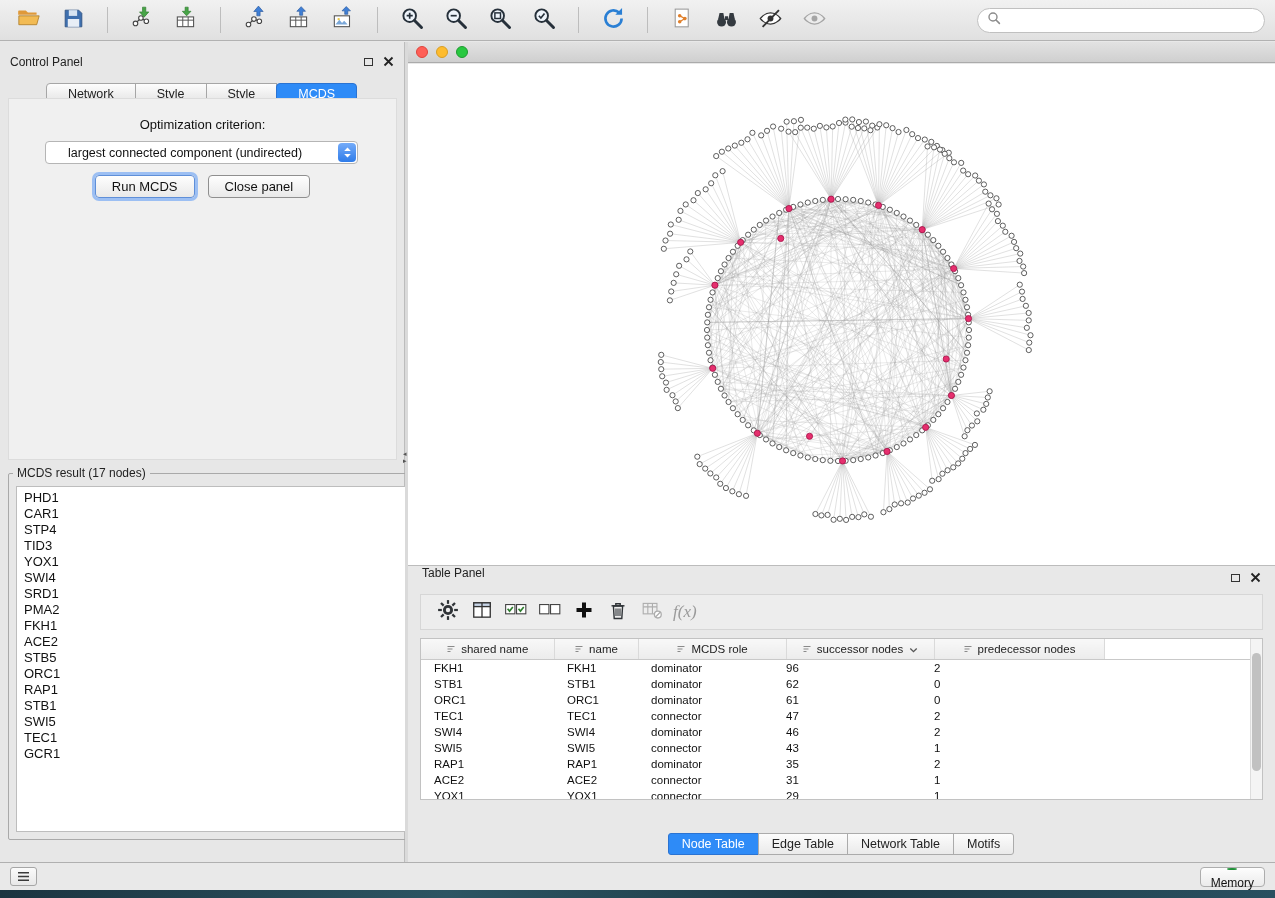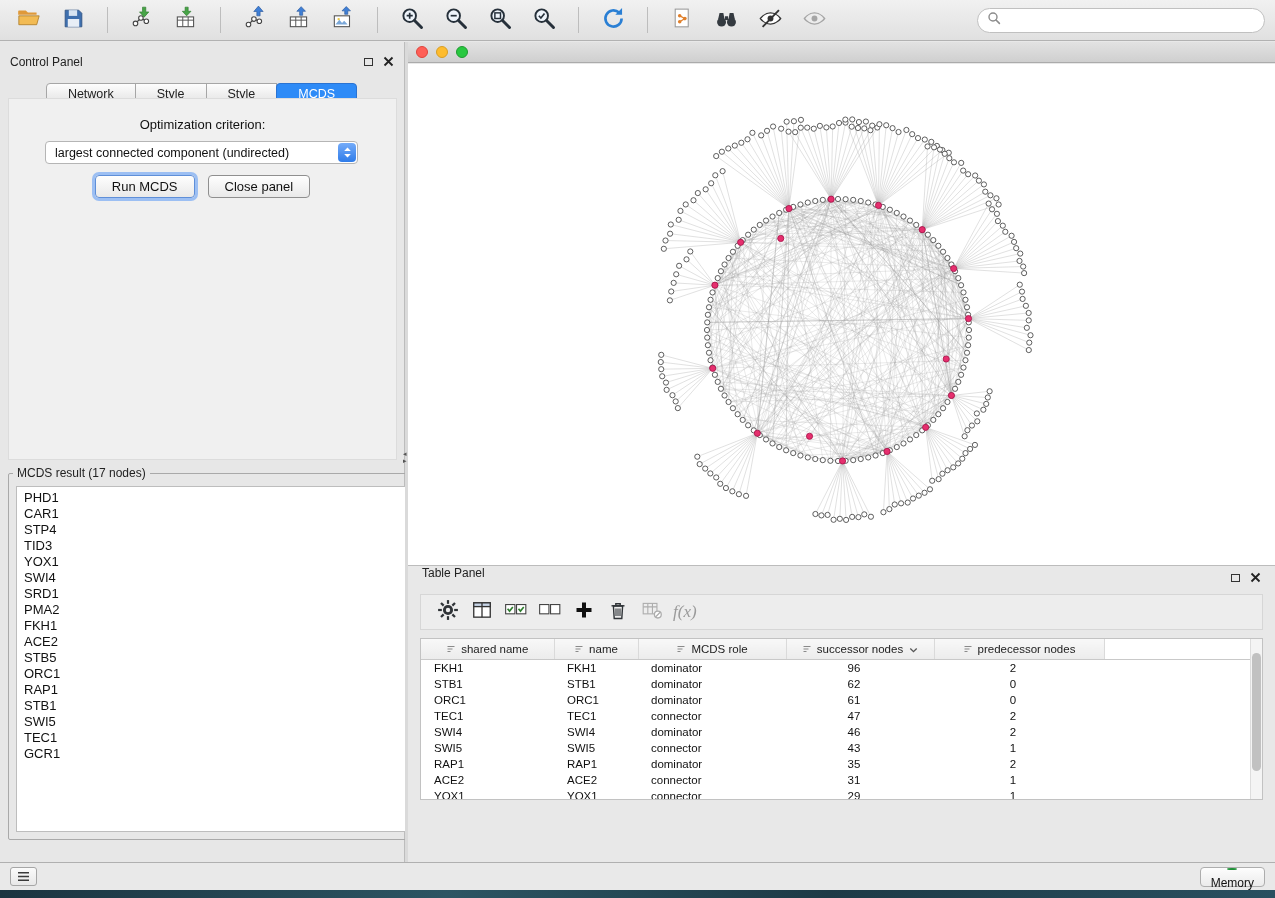--- a/index.html
+++ b/index.html
@@ -27,21 +27,21 @@
   .cp-tabs { display:flex; justify-content:center; align-items:center; height:24px; }
   .cp-tab { font-size:12.5px; color:#222; padding:3px 21px; border:1px solid #a6a6a6; margin-left:-1px;
     background:linear-gradient(#fdfdfd,#e2e2e2); }
   .cp-tab:first-child { border-radius:4px 0 0 4px; }
   .cp-tab:last-child { border-radius:0 4px 4px 0;text-align:right; }
   .cp-tab.active { background:#2e8bf7; color:#fff; border-color:#2a73d2; border-radius:4px; }
   .cp-content { position:absolute; left:8px; top:56px; width:389px; height:362px;
     background:#f0f0f0; border:1px solid #dcdcdc; }
   .opt-label { text-align:center; font-size:13px; color:#111; margin-top:18px; }
   .dropdown { position:absolute; left:36px; top:42px; width:313px; height:23px; background:#fff;
-    border:1px solid #b5b5b5; border-radius:4px; display:flex; align-items:center; padding-left:9px; }
+    border:1px solid #b5b5b5; border-radius:4px; display:flex; align-items:center; padding-left:22px; }
   .dropdown .dd-text { font-size:12.5px; color:#111; flex:1; white-space:nowrap; overflow:hidden; }
   .dd-stepper { width:18px; height:19px; margin-right:1px; border-radius:4px;
     background:linear-gradient(#74abf9,#2f7ce9); display:flex; align-items:center; justify-content:center; }
   .btn-row { position:absolute; top:76px; left:0; width:100%; display:flex; justify-content:center; gap:13px; }
   .pushbtn { height:23px; padding:0 16px; font-size:13px; color:#111; background:linear-gradient(#fefefe,#e9e9e9);
     border:1px solid #8f8f8f; border-radius:4px; display:flex; align-items:center; }
   .pushbtn.focused { box-shadow:0 0 0 3px rgba(110,165,245,.65); border-color:#5f8fd8; }
   .mcds-fieldset { position:absolute; left:8px; top:424px; width:410px; height:374px;
     border:1px solid #a9a9a9; border-radius:2px; }
   .mcds-fieldset legend { font-size:12px; color:#222; padding:0 4px; margin-left:4px; }
@@ -76,21 +76,21 @@
   .table-box { position:absolute; left:12px; right:12px; top:72px; bottom:62px; background:#fff; border:1px solid #c2c2c2; overflow:hidden; }
   table.node-table { border-collapse:collapse; table-layout:fixed; width:100%; }
   .node-table th { height:20px; font-weight:normal; font-size:11.5px; color:#222; text-align:center;
     background:linear-gradient(#f8f8f8,#ececec); border-right:1px solid #dadada; border-bottom:1px solid #c9c9c9;
     white-space:nowrap; overflow:hidden; }
   .node-table th.filler { background:#fff; border-right:none; }
   .node-table th svg { vertical-align:-1px; margin-right:5px; }
   .sort-chevron svg { margin-left:6px; margin-right:0 !important; }
   .node-table td { height:16px; font-size:11.5px; color:#111; line-height:16px; white-space:nowrap; overflow:hidden; }
   .node-table td.al-l { text-align:left; padding-left:13px; }
-  .node-table td.al-r { text-align:center; padding-right:12px; }
+  .node-table td.al-r { text-align:left; padding-right:12px; }
   .tbl-scrollbar { position:absolute; right:0; top:0; bottom:0; width:12px; background:#f4f4f4; border-left:1px solid #ddd; }
   .tbl-thumb { position:absolute; left:1px; width:9px; top:14px; height:118px; background:#c1c1c1; border-radius:5px; }
   .bottom-tabs { position:absolute; left:0; right:0; bottom:7px; display:flex; justify-content:center; }
   .bottom-tab { font-size:12.5px; color:#222; padding:3px 13px; border:1px solid #ababab; margin-left:-1px;
     background:linear-gradient(#fcfcfc,#eaeaea); }
   .bottom-tab:first-child { border-radius:3px 0 0 3px; }
   .bottom-tab:last-child { border-radius:0 3px 3px 0; }
   .bottom-tab.active { background:#2e8bf7; color:#fff; border-color:#2a73d2; }
 
   
@@ -1351,20 +1351,26 @@
               <td class="al-r">29</td>
               <td class="al-r">1</td>
               <td></td>
             </tr>
           </tbody>
       </table>
       <div class="tbl-scrollbar">
         <div class="tbl-thumb"></div>
       </div>
     </div>
+    <div class="bottom-tabs">
+        <div class="bottom-tab active">Node Table</div>
+        <div class="bottom-tab">Edge Table</div>
+        <div class="bottom-tab">Network Table</div>
+        <div class="bottom-tab">Motifs</div>
+      </div>
   </div>
 
   <div class="status-bar">
     <div class="status-left-btn">
       <span><svg width="13" height="11" viewBox="0 0 13 11">
             <path d="M1 1.8h11M1 5.5h11M1 9.2h11" stroke="#3a3a3a" stroke-width="1.5"></path>
           </svg></span>
     </div>
     <div class="memory-btn">
       <span class="mem-dot"></span>

